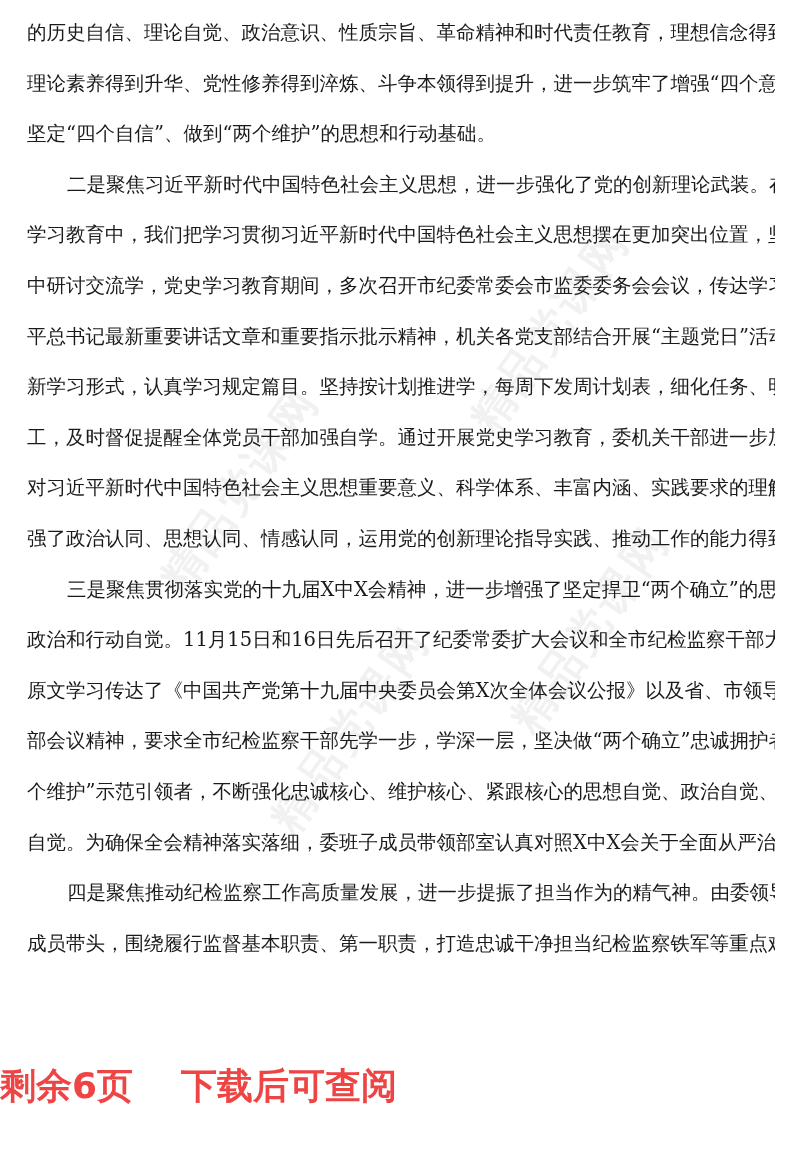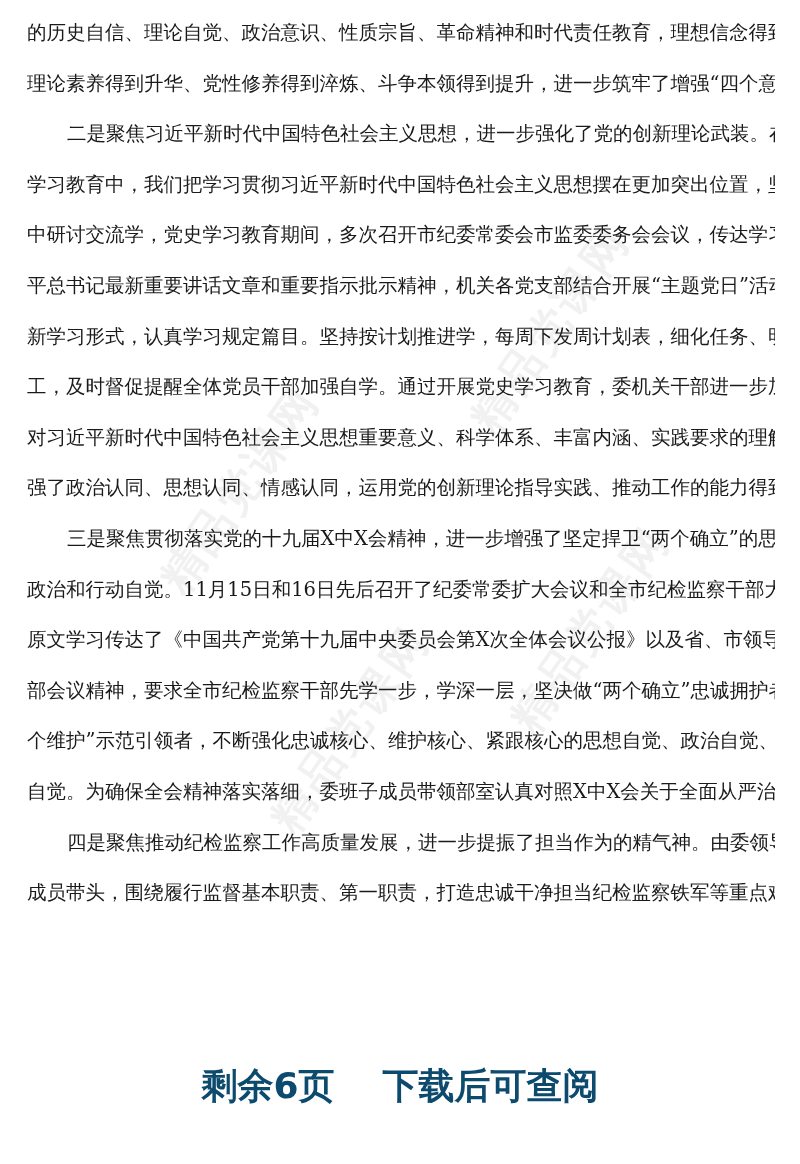--- a/index.html
+++ b/index.html
@@ -7,41 +7,42 @@
          font-family: "DejaVu Serif", "Liberation Serif", serif; color: #1a1a1a; }
   .page { position: absolute; left: 0; top: 0; width: 800px; height: 1164px; background: #fff; }
   .text-body { position: absolute; left: 27px; top: 8px; width: 748px; }
   .line { height: 50.6px; line-height: 50.6px; font-size: 19.5px; white-space: nowrap;
           text-align: justify; text-align-last: justify; letter-spacing: 0px; overflow: hidden; }
   .line.last { text-align-last: left; }
   .line.indent { padding-left: 40px; }
   .watermark { position: absolute; color: rgba(180,180,180,0.18); font-size: 44px; font-weight: bold;
                transform: rotate(-55deg); white-space: nowrap; pointer-events: none;
                font-family: "DejaVu Sans", sans-serif; letter-spacing: 4px; }
-  .banner { position: absolute; left: 0; top: 1062px; width: 800px; text-align: center;
+  .banner { position: absolute; left: 0; top: 1062px; width: 800px; text-align: left;
             font-family: "DejaVu Sans", "Liberation Sans", sans-serif; font-weight: bold;
-            font-size: 36px; color: #0c4a6e; letter-spacing: 0px; }
+            font-size: 36px; color: #ef4444; letter-spacing: 0px; }
   .banner span { display: inline-block; }
   .banner .gap { width: 48px; }
 </style>
 </head>
 <body>
 
 <div class="page">
 
   <div class="watermark" style="left:120px; top:460px;">精品党课网</div>
   <div class="watermark" style="left:430px; top:300px;">精品党课网</div>
   <div class="watermark" style="left:230px; top:700px;">精品党课网</div>
   <div class="watermark" style="left:470px; top:600px;">精品党课网</div>
 
   <div class="text-body">
 
     <div>
       <div class="line">的历史自信、理论自觉、政治意识、性质宗旨、革命精神和时代责任教育，理想信念得到加固、</div>
       <div class="line">理论素养得到升华、党性修养得到淬炼、斗争本领得到提升，进一步筑牢了增强“四个意识”、</div>
+      <div class="line last">坚定“四个自信”、做到“两个维护”的思想和行动基础。</div>
     </div>
 
     <div>
       <div class="line indent">二是聚焦习近平新时代中国特色社会主义思想，进一步强化了党的创新理论武装。在党史</div>
       <div class="line">学习教育中，我们把学习贯彻习近平新时代中国特色社会主义思想摆在更加突出位置，坚持集</div>
       <div class="line">中研讨交流学，党史学习教育期间，多次召开市纪委常委会市监委委务会会议，传达学习习近</div>
       <div class="line">平总书记最新重要讲话文章和重要指示批示精神，机关各党支部结合开展“主题党日”活动，创</div>
       <div class="line">新学习形式，认真学习规定篇目。坚持按计划推进学，每周下发周计划表，细化任务、明确分</div>
       <div class="line">工，及时督促提醒全体党员干部加强自学。通过开展党史学习教育，委机关干部进一步加深了</div>
       <div class="line">对习近平新时代中国特色社会主义思想重要意义、科学体系、丰富内涵、实践要求的理解，增</div>

